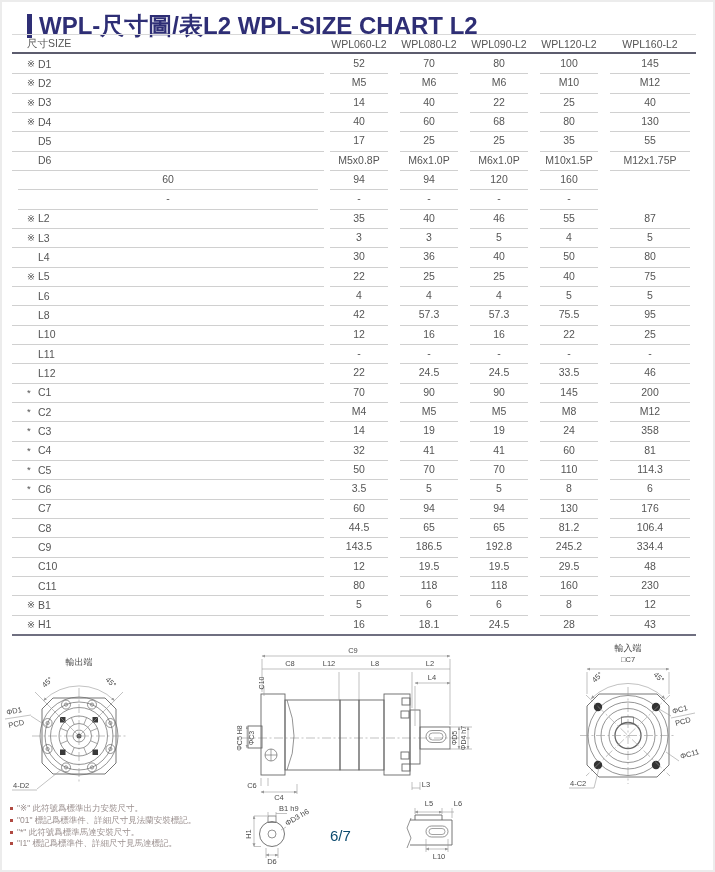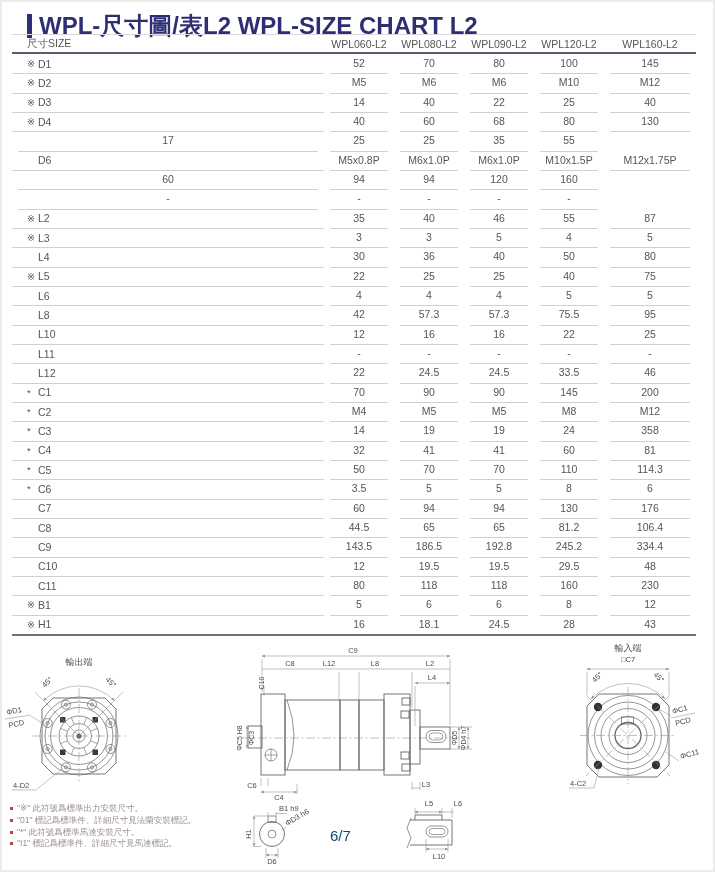--- a/index.html
+++ b/index.html
@@ -96,20 +96,24 @@
             <span>D4</span>
           </div>
       <div class="cell-val">40</div>
       <div class="cell-val">60</div>
       <div class="cell-val">68</div>
       <div class="cell-val">80</div>
       <div class="cell-val">130</div>
     </div>
 
     <div class="trow">
+      <div class="cell-label">
+            <span class="prefix"></span>
+            <span>D5</span>
+          </div>
       <div class="cell-val">17</div>
       <div class="cell-val">25</div>
       <div class="cell-val">25</div>
       <div class="cell-val">35</div>
       <div class="cell-val">55</div>
     </div>
 
     <div class="trow">
       <div class="cell-label">
             <span class="prefix"></span>

